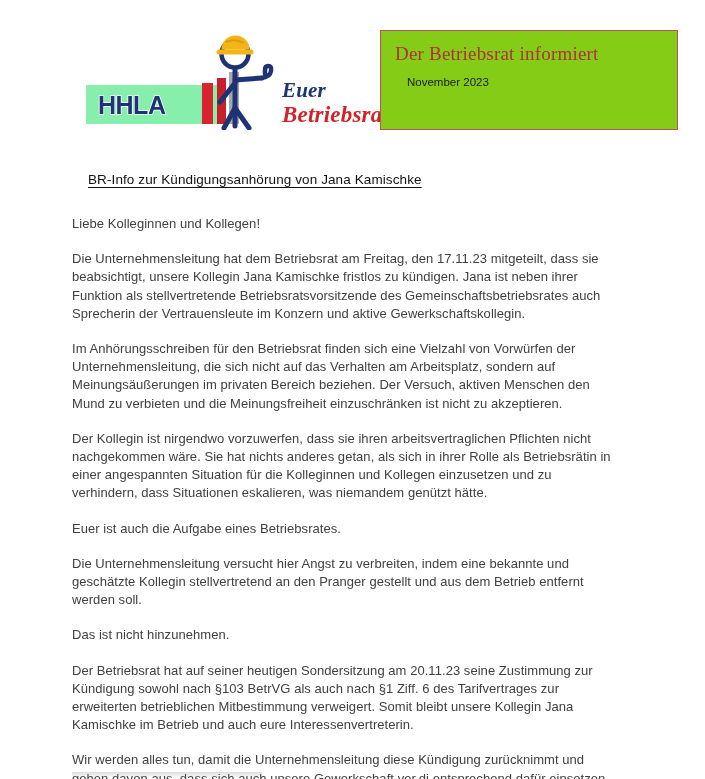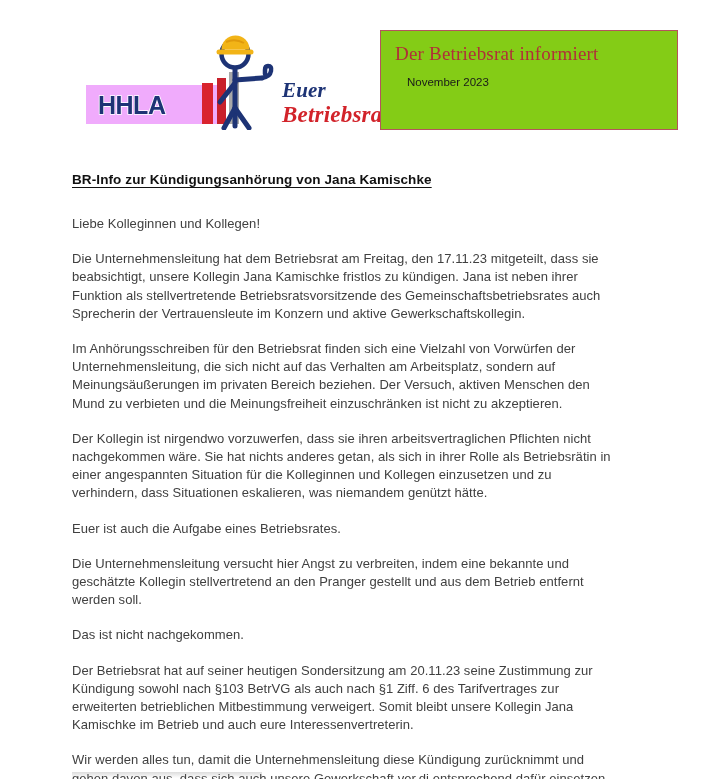--- a/index.html
+++ b/index.html
@@ -31,21 +31,21 @@
     top: 28px;
     width: 290px;
     height: 110px;
   }
   .hhla-box {
     position: absolute;
     left: 0;
     top: 57px;
     width: 131px;
     height: 39px;
-    background: #f0abfc;
+    background: #86efac;
   }
   .hhla-word {
     position: absolute;
     left: 12px;
     top: 50%;
     transform: translateY(-50%);
     font-family: "Liberation Sans", sans-serif;
     font-weight: 700;
     font-size: 25px;
     letter-spacing: -0.5px;
@@ -126,26 +126,26 @@
 
   
   .doc {
     position: absolute;
     left: 72px;
     top: 172px;
     width: 548px;
   }
   .doc-title {
     font-size: 13.5px;
-    font-weight: 700;
+    font-weight: 400;
     color: #111111;
     text-decoration: underline;
     text-underline-offset: 3px;
     letter-spacing: 0.1px;
-    margin: 0 0 28px 0;
+    margin: 0 0 28px 16px;
   }
   .para {
     font-size: 13px;
     line-height: 18.2px;
     color: #404040;
     margin: 0 0 17px 0;
     letter-spacing: 0.05px;
   }
   .para:last-child { margin-bottom: 0; }
 
@@ -207,19 +207,19 @@
 
 <div class="doc">
   <h1 class="doc-title">BR-Info zur Kündigungsanhörung von Jana Kamischke</h1>
 
   <p class="para">Liebe Kolleginnen und Kollegen!</p>
   <p class="para">Die Unternehmensleitung hat dem Betriebsrat am Freitag, den 17.11.23 mitgeteilt, dass sie beabsichtigt, unsere Kollegin Jana Kamischke fristlos zu kündigen. Jana ist neben ihrer Funktion als stellvertretende Betriebsratsvorsitzende des Gemeinschaftsbetriebsrates auch Sprecherin der Vertrauensleute im Konzern und aktive Gewerkschaftskollegin.</p>
   <p class="para">Im Anhörungsschreiben für den Betriebsrat finden sich eine Vielzahl von Vorwürfen der Unternehmensleitung, die sich nicht auf das Verhalten am Arbeitsplatz, sondern auf Meinungsäußerungen im privaten Bereich beziehen. Der Versuch, aktiven Menschen den Mund zu verbieten und die Meinungsfreiheit einzuschränken ist nicht zu akzeptieren.</p>
   <p class="para">Der Kollegin ist nirgendwo vorzuwerfen, dass sie ihren arbeitsvertraglichen Pflichten nicht nachgekommen wäre. Sie hat nichts anderes getan, als sich in ihrer Rolle als Betriebsrätin in einer angespannten Situation für die Kolleginnen und Kollegen einzusetzen und zu verhindern, dass Situationen eskalieren, was niemandem genützt hätte.</p>
   <p class="para">Euer ist auch die Aufgabe eines Betriebsrates.</p>
   <p class="para">Die Unternehmensleitung versucht hier Angst zu verbreiten, indem eine bekannte und geschätzte Kollegin stellvertretend an den Pranger gestellt und aus dem Betrieb entfernt werden soll.</p>
-  <p class="para">Das ist nicht nachgekommen.</p>
+  <p class="para">Das ist nicht hinzunehmen.</p>
   <p class="para">Der Betriebsrat hat auf seiner heutigen Sondersitzung am 20.11.23 seine Zustimmung zur Kündigung sowohl nach §103 BetrVG als auch nach §1 Ziff. 6 des Tarifvertrages zur erweiterten betrieblichen Mitbestimmung verweigert. Somit bleibt unsere Kollegin Jana Kamischke im Betrieb und auch eure Interessenvertreterin.</p>
   <p class="para">Wir werden alles tun, damit die Unternehmensleitung diese Kündigung zurücknimmt und gehen davon aus, dass sich auch unsere Gewerkschaft ver.di entsprechend dafür einsetzen wird.</p>
 
 </div>
 
 <div class="clipped-line"></div>
 
 </body></html>

